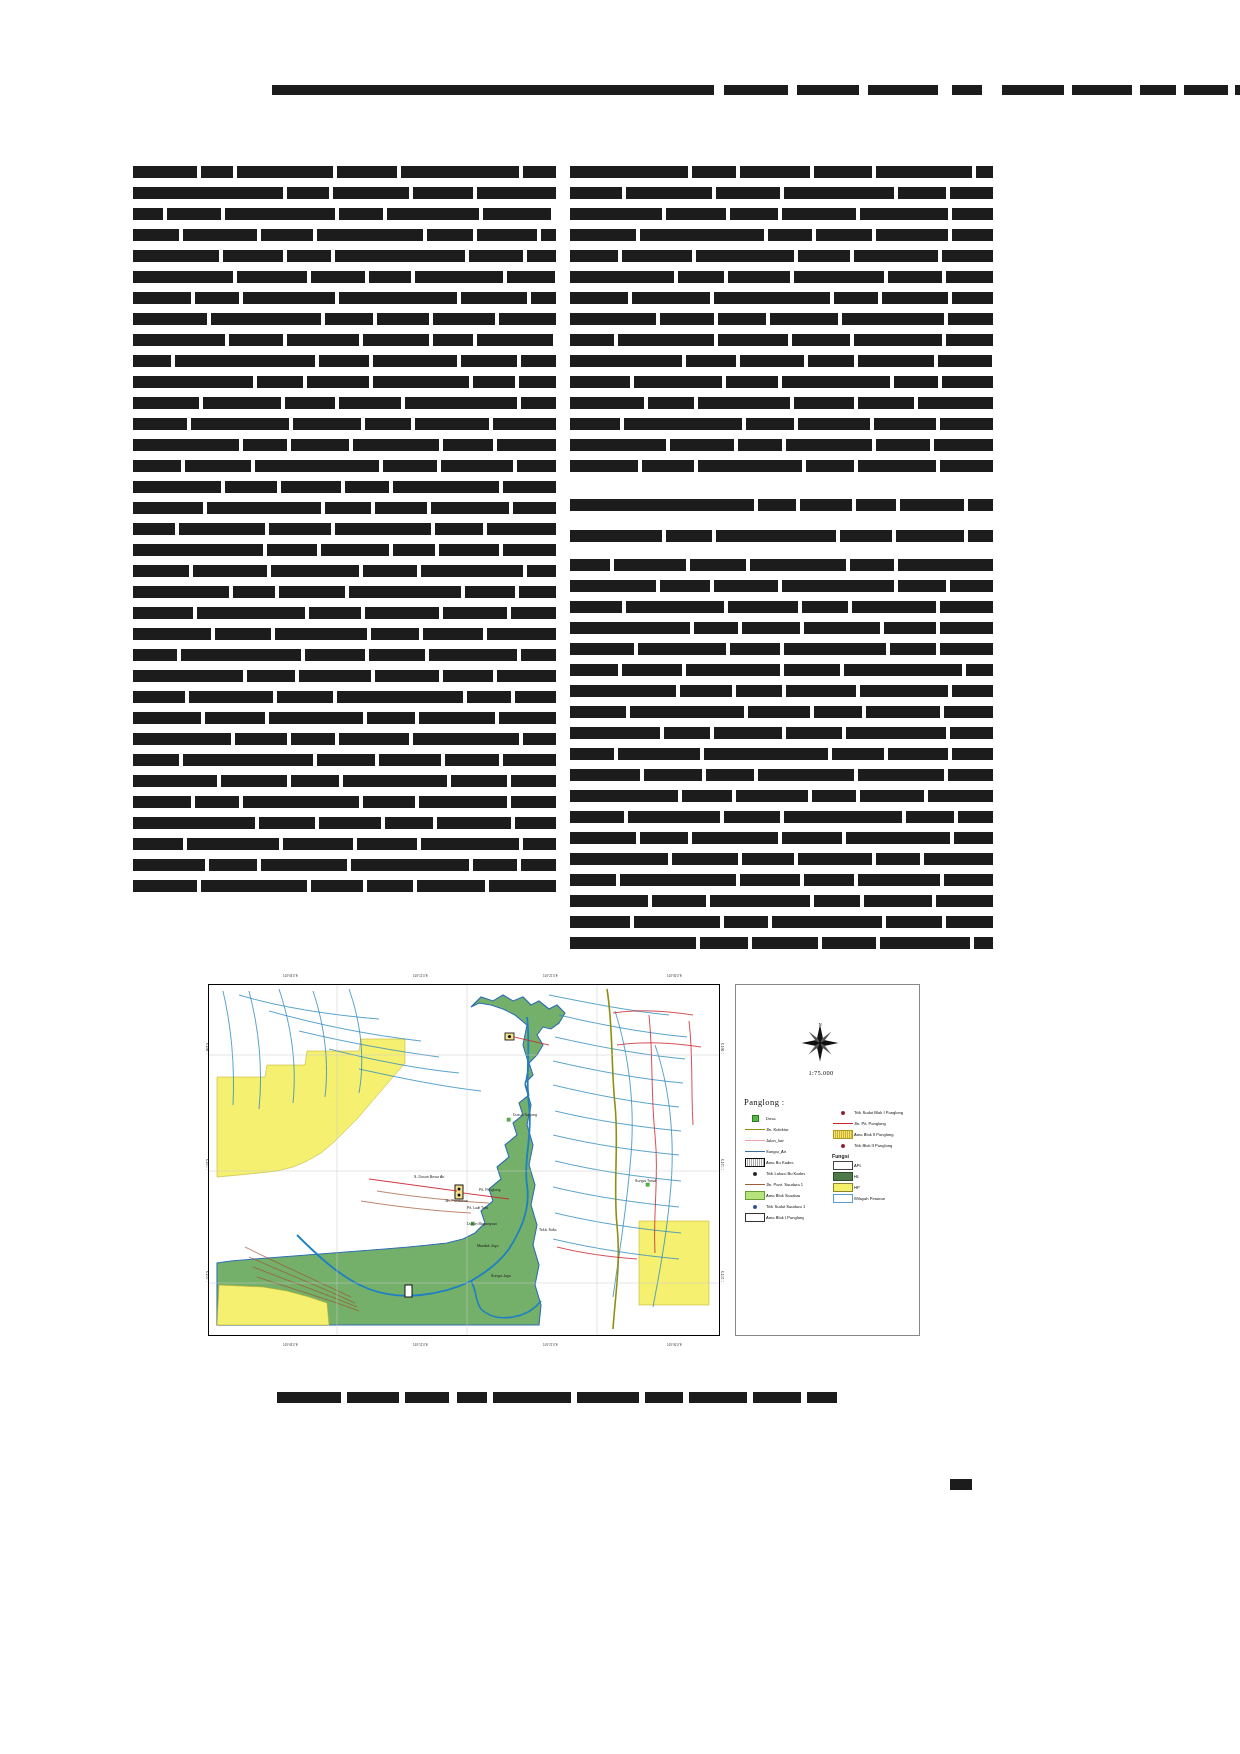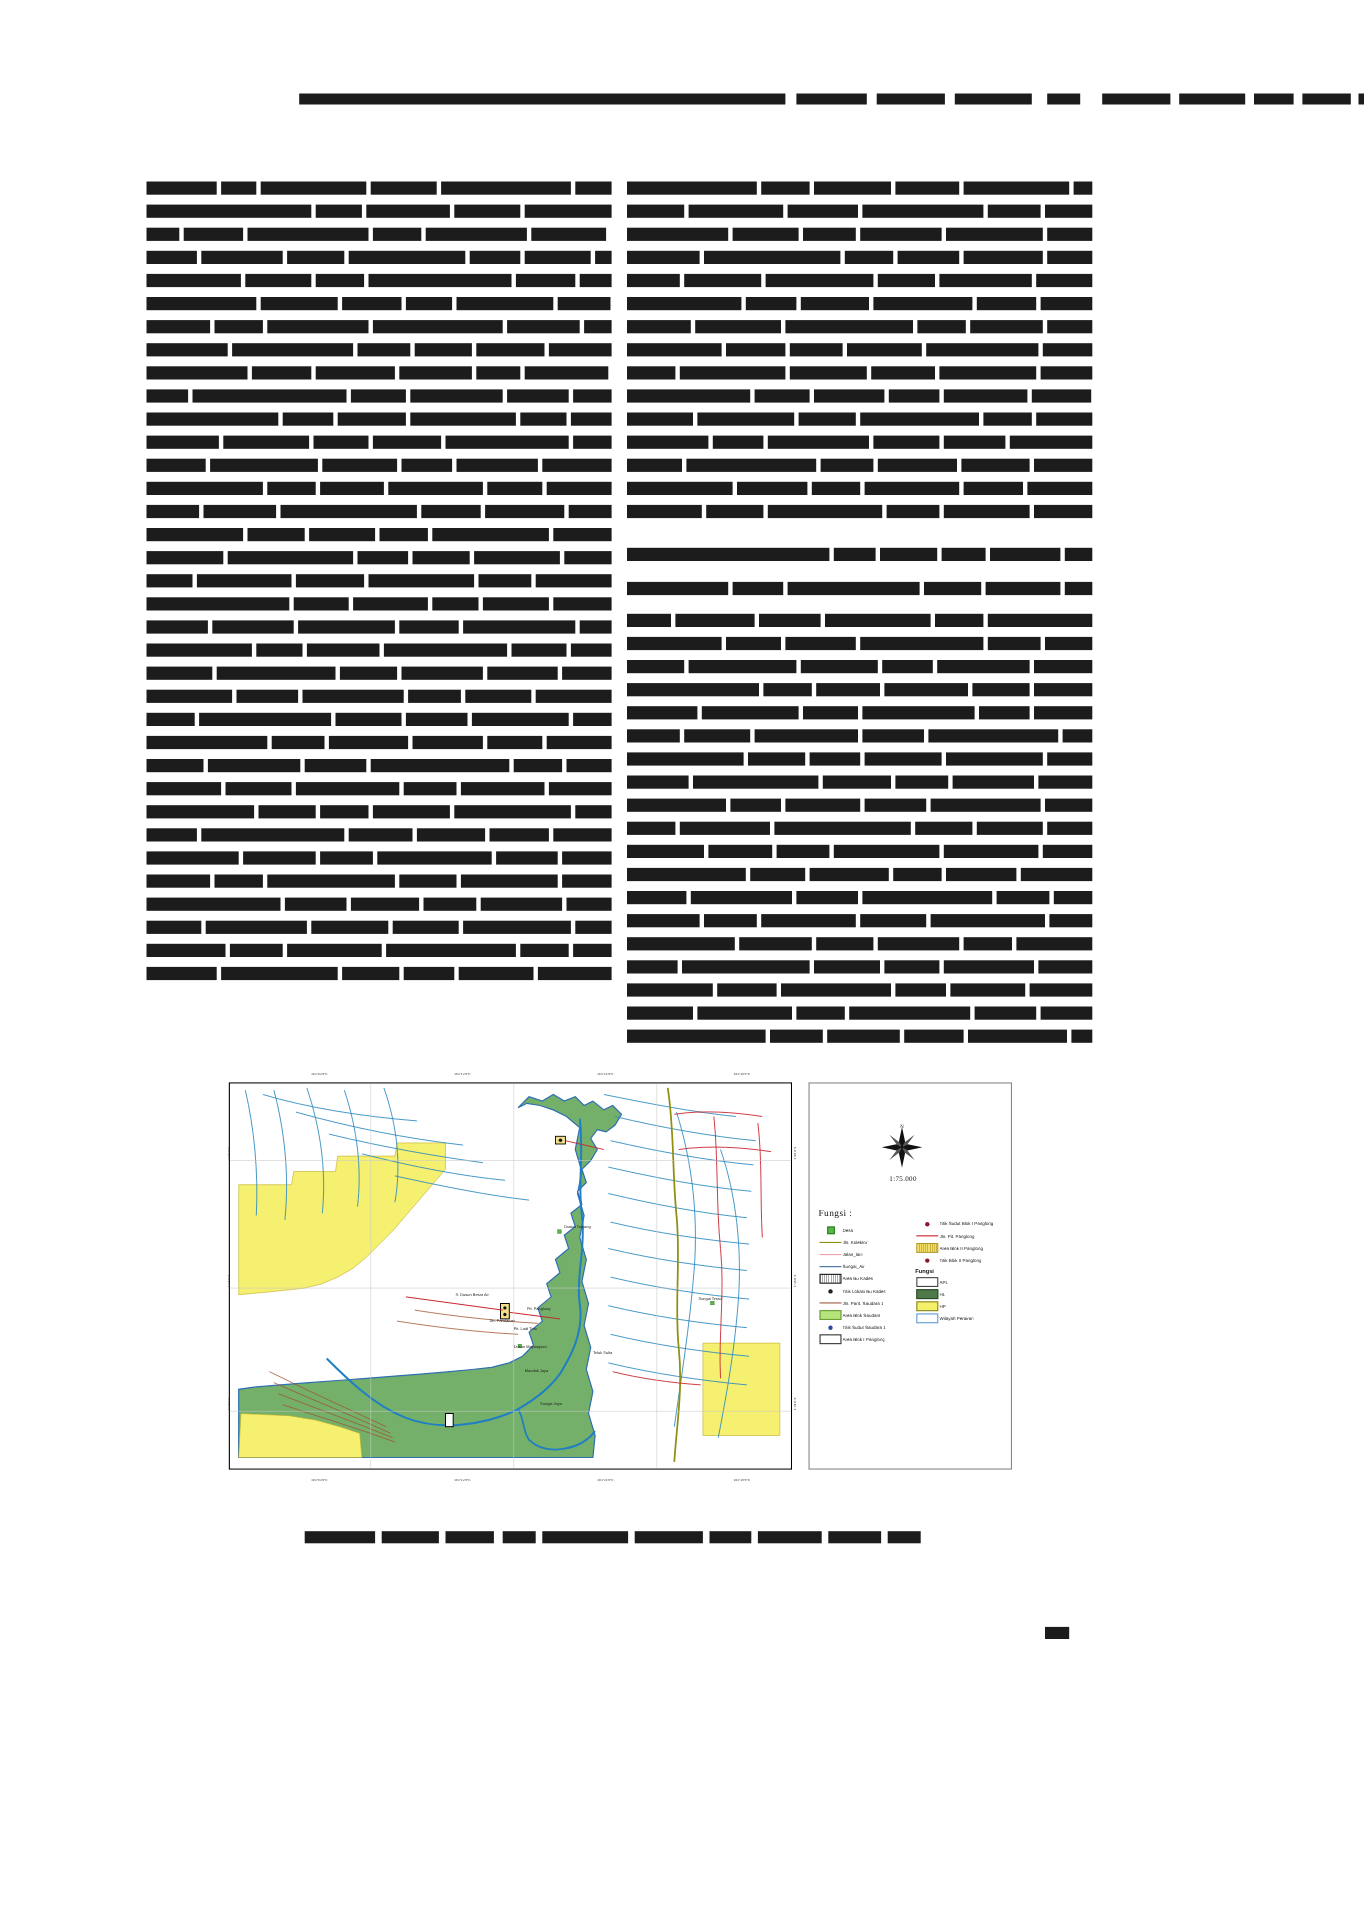--- a/index.html
+++ b/index.html
@@ -324,21 +324,21 @@
           <polygon points="26,-26 10,-5 0,0 5,-10" fill="#555"></polygon>
           <polygon points="26,26 5,10 0,0 10,5" fill="#555"></polygon>
           <polygon points="-26,26 -10,5 0,0 -5,10" fill="#555"></polygon>
           <circle cx="0" cy="0" r="3" fill="#111"></circle>
         </g>
         <text x="50" y="11" font-size="10" text-anchor="middle" fill="#111" font-family="Liberation Serif, serif">N</text>
       </svg>
 
       <div class="scaletxt">1:75.000</div>
 
-      <div class="lg-title">Fungsi :</div>
+      <div class="lg-title">Panglong :</div>
 
       <div class="lg-col lg-colA" id="legend-col-a">
           <div class="lg-row">
             <span class="lg-sym">
               <span class="sq" style="background: rgb(87, 184, 71); border: 0.5px solid rgb(44, 122, 34);"></span>
             </span>
             <span class="lg-lbl">Desa</span>
           </div>
           <div class="lg-row">
             <span class="lg-sym">

